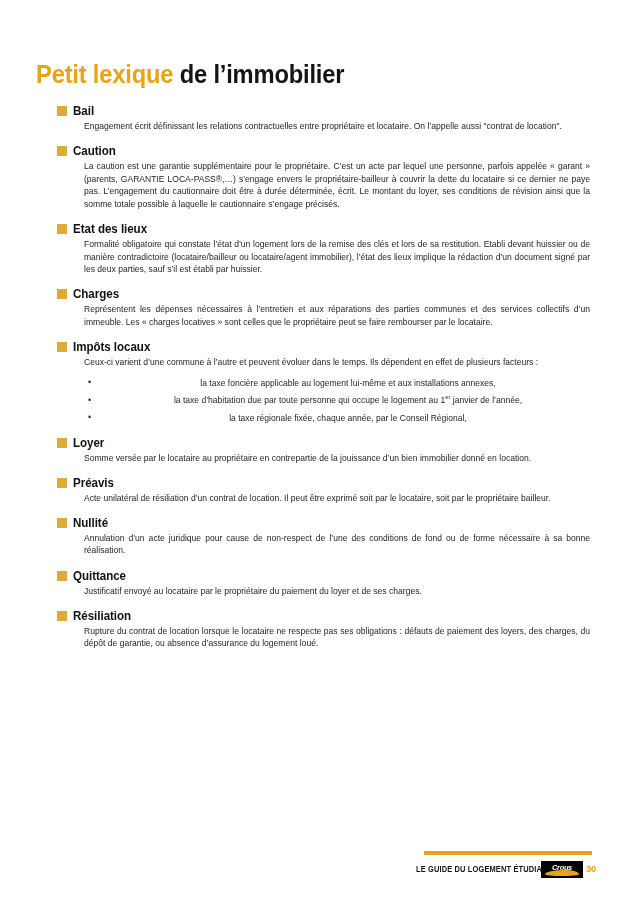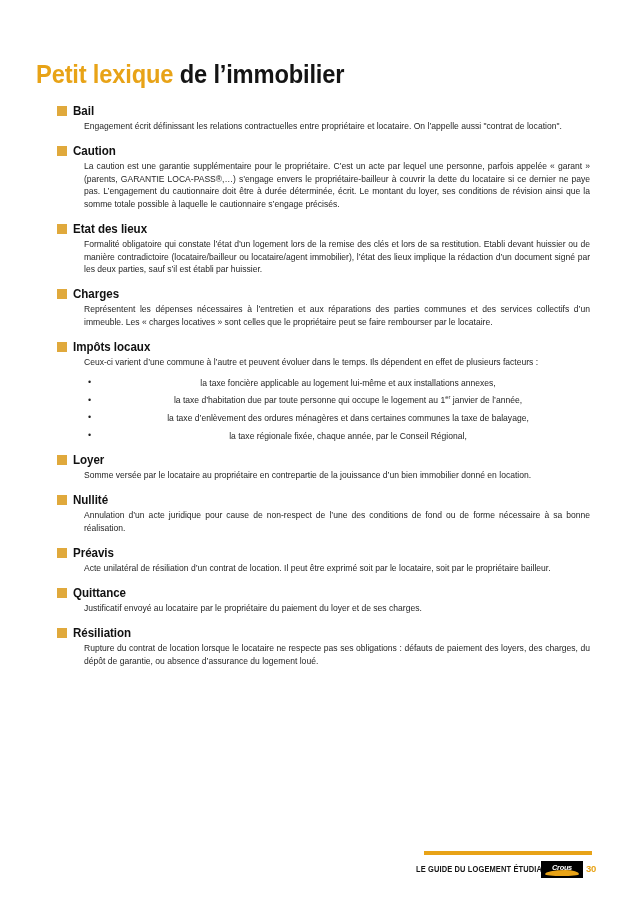--- a/index.html
+++ b/index.html
@@ -226,50 +226,49 @@
       <div class="entry">
         <div class="entry-head">
           <span class="bullet-square"></span>
           <span class="entry-title">Impôts locaux</span>
         </div>
         <div class="entry-body left-align">
           <p>Ceux-ci varient d’une commune à l’autre et peuvent évoluer dans le temps. Ils dépendent en effet de plusieurs facteurs :</p>
           <ul class="sub-list">
             <li>la taxe foncière applicable au logement lui-même et aux installations annexes,</li>
             <li>la taxe d’habitation due par toute personne qui occupe le logement au 1<span class="sup">er</span> janvier de l’année,</li>
-            <li>la taxe d’enlèvement des ordures ménagères et dans certaines communes la taxe de balayage,</li>
             <li>la taxe régionale fixée, chaque année, par le Conseil Régional,</li>
           </ul>
         </div>
       </div>
       <div class="entry">
         <div class="entry-head">
           <span class="bullet-square"></span>
           <span class="entry-title">Loyer</span>
         </div>
         <div class="entry-body">
           <p>Somme versée par le locataire au propriétaire en contrepartie de la jouissance d’un bien immobilier donné en location.</p>
         </div>
       </div>
       <div class="entry">
         <div class="entry-head">
           <span class="bullet-square"></span>
+          <span class="entry-title">Préavis</span>
+        </div>
+        <div class="entry-body">
+          <p>Acte unilatéral de résiliation d’un contrat de location. Il peut être exprimé soit par le locataire, soit par le propriétaire bailleur.</p>
+        </div>
+      </div>
+      <div class="entry">
+        <div class="entry-head">
+          <span class="bullet-square"></span>
           <span class="entry-title">Nullité</span>
         </div>
         <div class="entry-body">
           <p>Annulation d’un acte juridique pour cause de non-respect de l’une des conditions de fond ou de forme nécessaire à sa bonne réalisation.</p>
-        </div>
-      </div>
-      <div class="entry">
-        <div class="entry-head">
-          <span class="bullet-square"></span>
-          <span class="entry-title">Préavis</span>
-        </div>
-        <div class="entry-body">
-          <p>Acte unilatéral de résiliation d’un contrat de location. Il peut être exprimé soit par le locataire, soit par le propriétaire bailleur.</p>
         </div>
       </div>
       <div class="entry">
         <div class="entry-head">
           <span class="bullet-square"></span>
           <span class="entry-title">Quittance</span>
         </div>
         <div class="entry-body">
           <p>Justificatif envoyé au locataire par le propriétaire du paiement du loyer et de ses charges.</p>
         </div>

